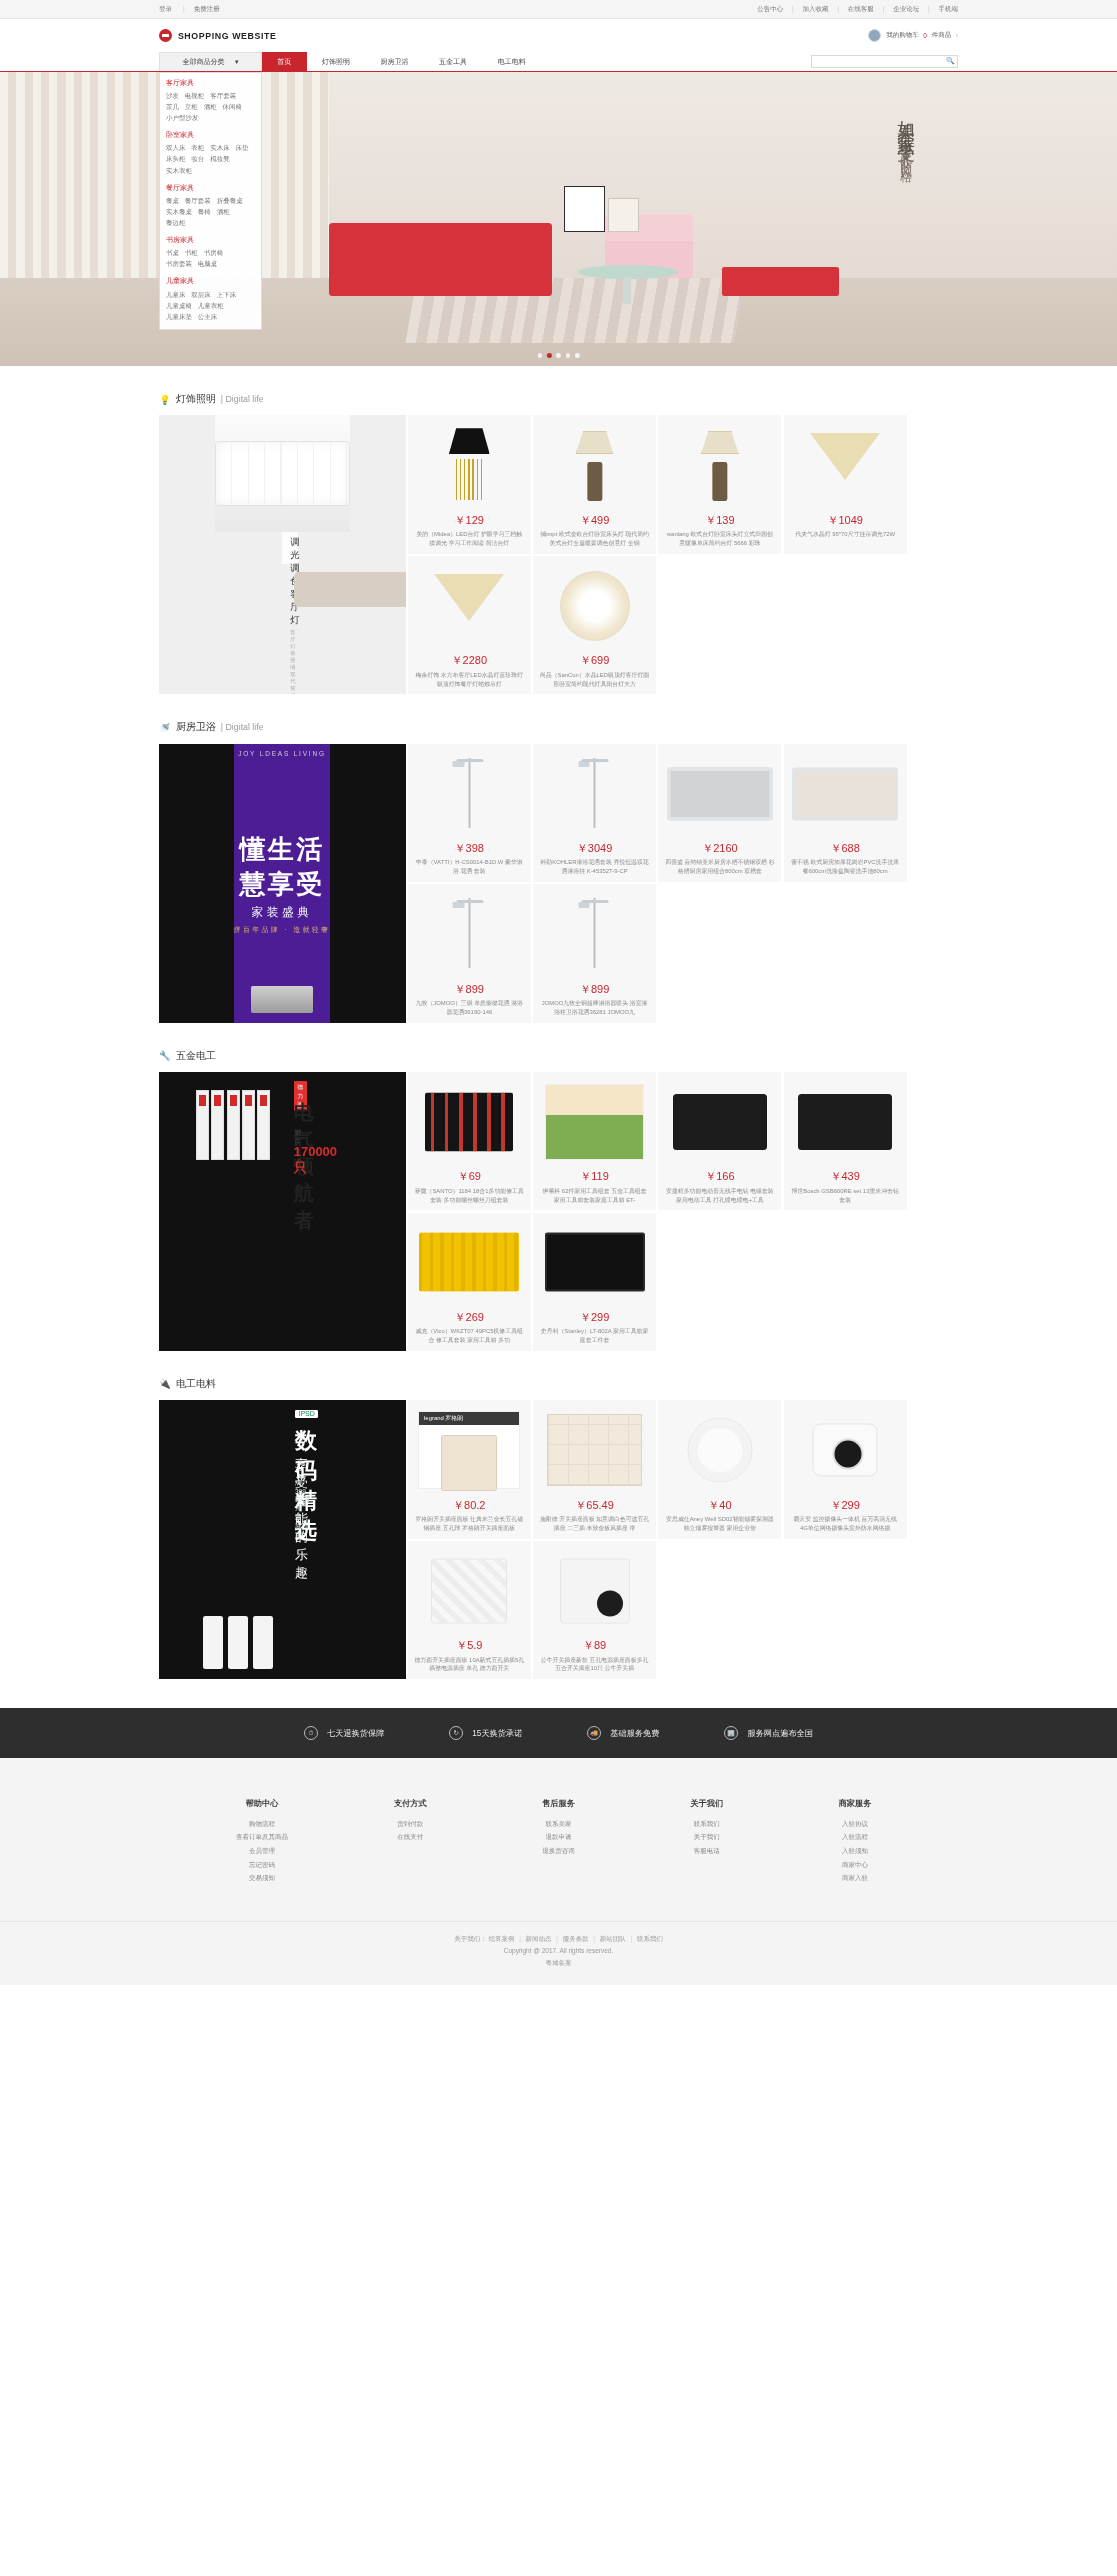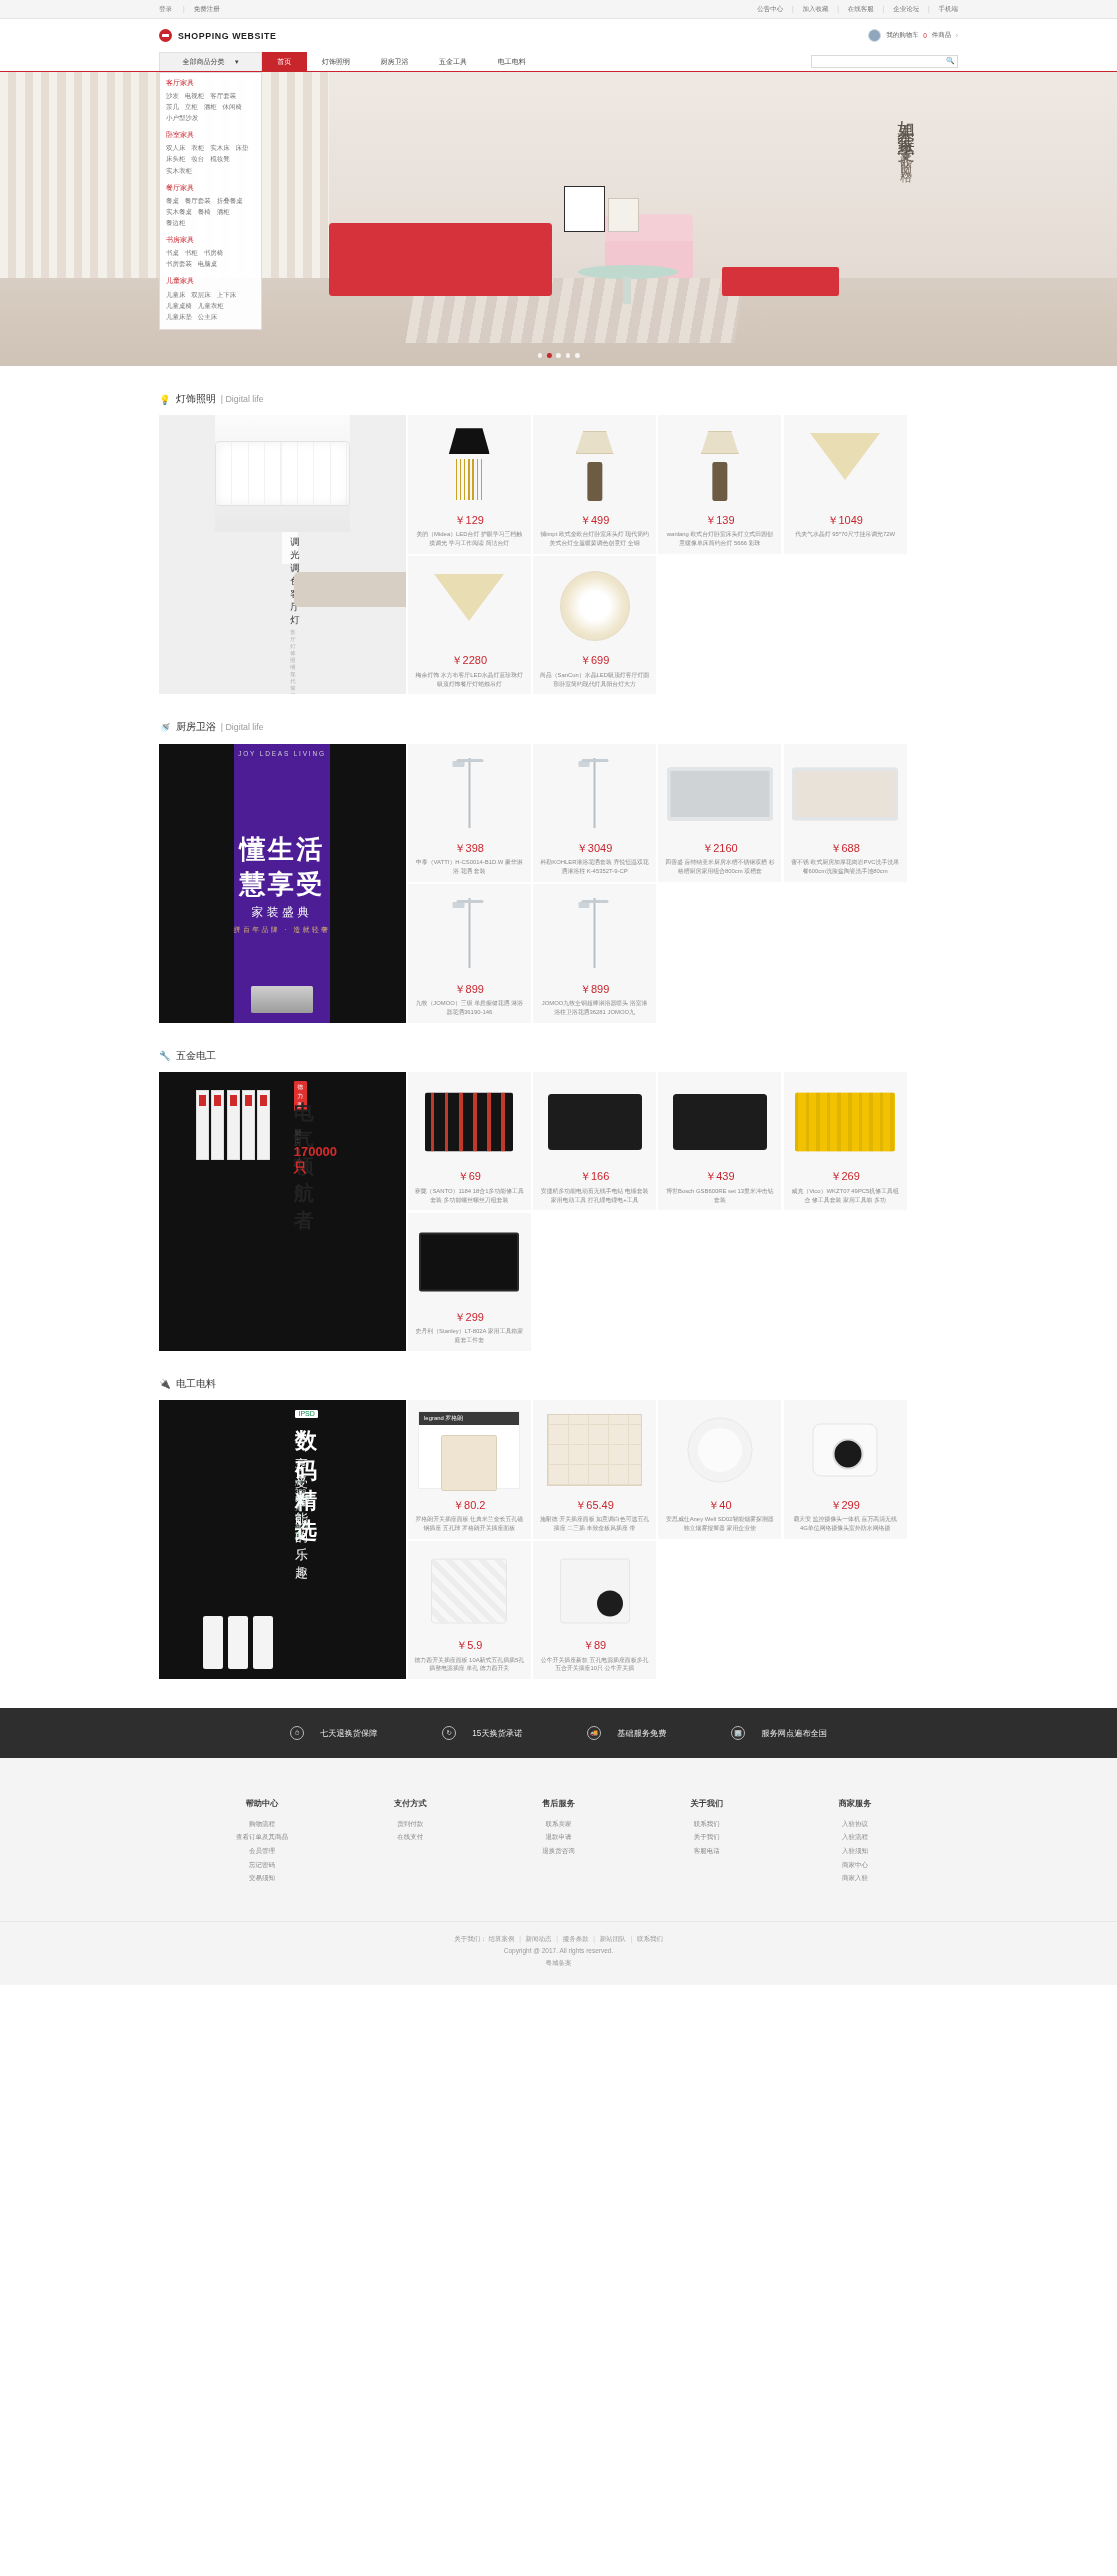--- a/index.html
+++ b/index.html
@@ -361,21 +361,21 @@
 
   
   .services {
     margin-top: 29px;
     background: #2e2e2e;
     height: 50px;
     display: flex; align-items: center; justify-content: center;
     gap: 65px;
     color: #e8e8e8;
   }
-  .svc { display: flex; align-items: center; gap: 16px; font-size: 8.2px; }
+  .svc { display: flex; align-items: center; gap: 9px; font-size: 8.2px; }
   .svc .ico {
     width: 14px; height: 14px; border-radius: 50%;
     border: 0.6px solid #b9b9b9; color:#dcdcdc;
     display:flex;align-items:center;justify-content:center;font-size:6.5px;
   }
 
   
   .footer {
     background: #f4f4f4; padding: 23.5px 0 0;
   }
@@ -722,20 +722,27 @@
       </div>
 
       <div class="cell">
         <div class="pic">
           <div class="toolbox-red"></div>
         </div>
         <div class="price">￥69</div>
         <div class="desc">赛陇（SANTO）1184 18合1多功能修工具套装 多功能螺丝螺丝刀组套装</div>
       </div>
 
+      <div class="cell">
+        <div class="pic">
+          <div class="food-card"></div>
+        </div>
+        <div class="price">￥119</div>
+        <div class="desc">伊莱科 62件家用工具组套 五金工具组套 家用工具箱套装家庭工具箱 ET-</div>
+      </div>
 
       <div class="cell">
         <div class="pic">
           <div class="toolbox-black"></div>
         </div>
         <div class="price">￥166</div>
         <div class="desc">安捷精多功能电动剪无线手电钻 电锤套装家用电动工具 打孔锂电锂电+工具</div>
       </div>
 
       <div class="cell">

